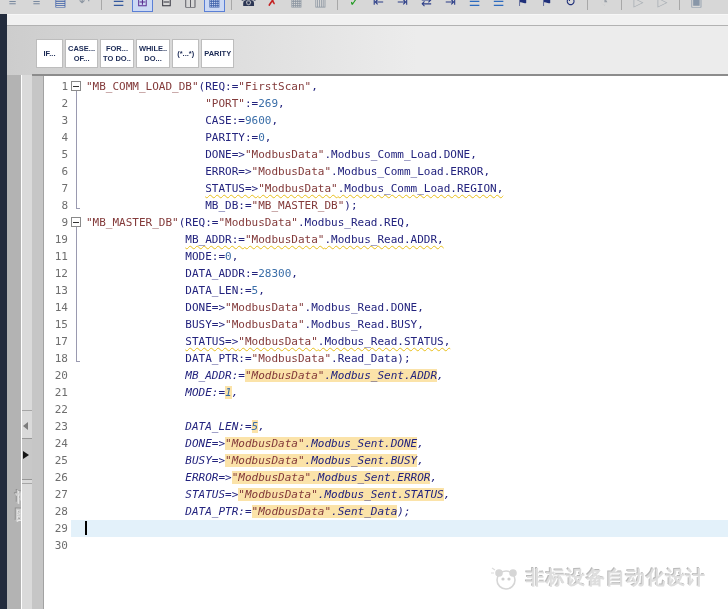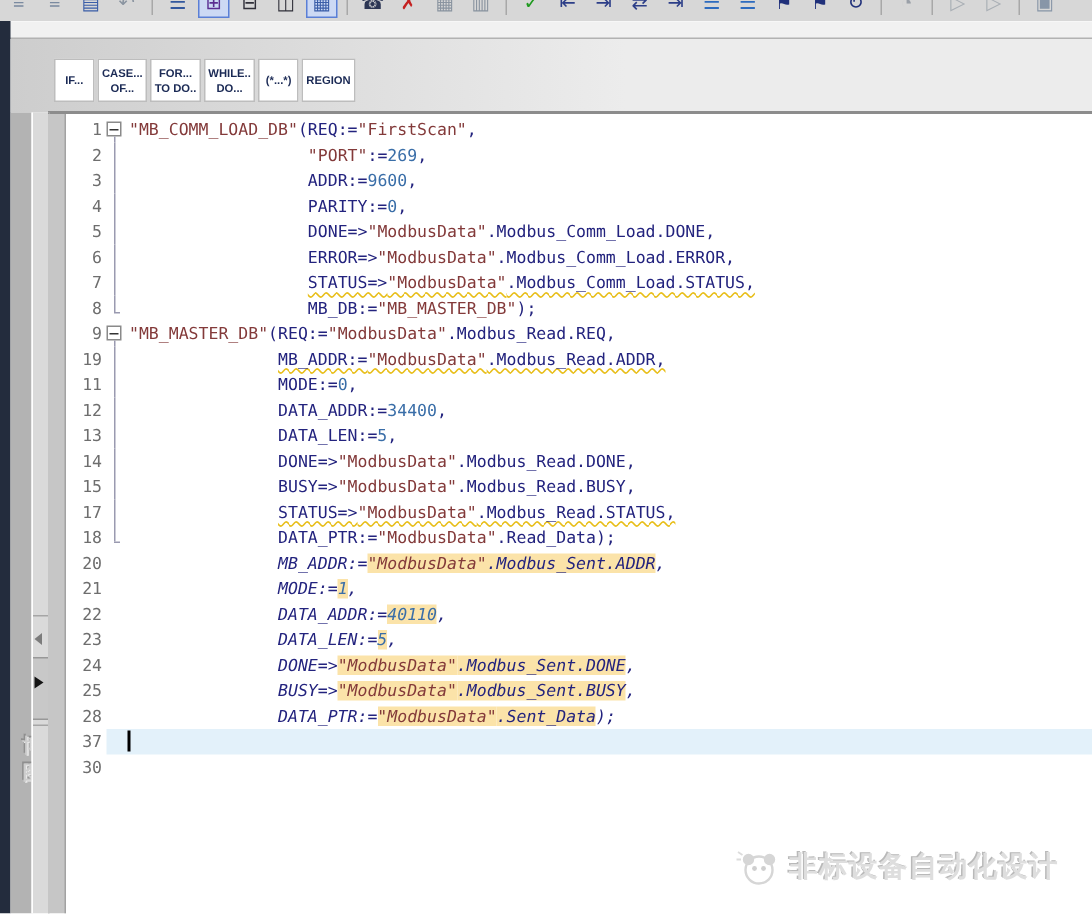--- a/index.html
+++ b/index.html
@@ -122,21 +122,21 @@
   <div class="snippetbar">
     <div class="snips" id="snips">
         <div class="snip">IF...</div>
         <div class="snip">CASE...
 OF...</div>
         <div class="snip">FOR...
 TO DO..</div>
         <div class="snip">WHILE..
 DO...</div>
         <div class="snip">(*...*)</div>
-        <div class="snip">REGION</div>
+        <div class="snip">PARITY</div>
       </div>
   </div>
   <div class="hsep"></div>
 
   <div class="leftgutter">
     <div class="sidewm">博图</div>
   </div>
   <div class="splitter">
     <div class="split-line" style="top:335px"></div>
     <div class="split-thumb"></div>
@@ -155,41 +155,41 @@
           <span class="code"><span class="q">"MB_COMM_LOAD_DB"</span><span class="p">(REQ:=</span><span class="q">"FirstScan"</span><span class="p">,</span></span>
         </div>
         <div class="row">
           <span class="ln">2</span>
           <div class="fline fl-mid"></div>
           <span class="code">                  <span class="q">"PORT"</span><span class="p">:=</span><span class="n">269</span><span class="p">,</span></span>
         </div>
         <div class="row">
           <span class="ln">3</span>
           <div class="fline fl-mid"></div>
-          <span class="code">                  <span class="p">ADDR:=</span><span class="n">9600</span><span class="p">,</span></span>
+          <span class="code">                  <span class="p">CASE:=</span><span class="n">9600</span><span class="p">,</span></span>
         </div>
         <div class="row">
           <span class="ln">4</span>
           <div class="fline fl-mid"></div>
           <span class="code">                  <span class="p">PARITY:=</span><span class="n">0</span><span class="p">,</span></span>
         </div>
         <div class="row">
           <span class="ln">5</span>
           <div class="fline fl-mid"></div>
           <span class="code">                  <span class="p">DONE=&gt;</span><span class="q">"ModbusData"</span><span class="p">.Modbus_Comm_Load.DONE,</span></span>
         </div>
         <div class="row">
           <span class="ln">6</span>
           <div class="fline fl-mid"></div>
           <span class="code">                  <span class="p">ERROR=&gt;</span><span class="q">"ModbusData"</span><span class="p">.Modbus_Comm_Load.ERROR,</span></span>
         </div>
         <div class="row">
           <span class="ln">7</span>
           <div class="fline fl-mid"></div>
-          <span class="code">                  <span class="p wavy">STATUS=&gt;</span><span class="q wavy">"ModbusData"</span><span class="p wavy">.Modbus_Comm_Load.STATUS,</span></span>
+          <span class="code">                  <span class="p wavy">STATUS=&gt;</span><span class="q wavy">"ModbusData"</span><span class="p wavy">.Modbus_Comm_Load.REGION,</span></span>
         </div>
         <div class="row">
           <span class="ln">8</span>
           <div class="fline fl-end"></div>
           <div class="fstub"></div>
           <span class="code">                  <span class="p">MB_DB:=</span><span class="q">"MB_MASTER_DB"</span><span class="p">);</span></span>
         </div>
         <div class="row">
           <span class="ln">9</span>
           <div class="foldbox"></div>
@@ -202,21 +202,21 @@
           <span class="code">               <span class="p wavy">MB_ADDR:=</span><span class="q wavy">"ModbusData"</span><span class="p wavy">.Modbus_Read.ADDR,</span></span>
         </div>
         <div class="row">
           <span class="ln">11</span>
           <div class="fline fl-mid"></div>
           <span class="code">               <span class="p">MODE:=</span><span class="n">0</span><span class="p">,</span></span>
         </div>
         <div class="row">
           <span class="ln">12</span>
           <div class="fline fl-mid"></div>
-          <span class="code">               <span class="p">DATA_ADDR:=</span><span class="n">34400</span><span class="p">,</span></span>
+          <span class="code">               <span class="p">DATA_ADDR:=</span><span class="n">28300</span><span class="p">,</span></span>
         </div>
         <div class="row">
           <span class="ln">13</span>
           <div class="fline fl-mid"></div>
           <span class="code">               <span class="p">DATA_LEN:=</span><span class="n">5</span><span class="p">,</span></span>
         </div>
         <div class="row">
           <span class="ln">14</span>
           <div class="fline fl-mid"></div>
           <span class="code">               <span class="p">DONE=&gt;</span><span class="q">"ModbusData"</span><span class="p">.Modbus_Read.DONE,</span></span>
@@ -240,41 +240,48 @@
         <div class="row">
           <span class="ln">20</span>
           <span class="code it">               <span class="p">MB_ADDR:=</span><span class="q hl">"ModbusData"</span><span class="p hl">.Modbus_Sent.ADDR</span><span class="p">,</span></span>
         </div>
         <div class="row">
           <span class="ln">21</span>
           <span class="code it">               <span class="p">MODE:=</span><span class="n hl">1</span><span class="p">,</span></span>
         </div>
         <div class="row">
           <span class="ln">22</span>
-          <span class="code it">               <span class="p">DATA_ADDR:=</span><span class="n hl">40110</span><span class="p">,</span></span>
         </div>
         <div class="row">
           <span class="ln">23</span>
           <span class="code it">               <span class="p">DATA_LEN:=</span><span class="n hl">5</span><span class="p">,</span></span>
         </div>
         <div class="row">
           <span class="ln">24</span>
           <span class="code it">               <span class="p">DONE=&gt;</span><span class="q hl">"ModbusData"</span><span class="p hl">.Modbus_Sent.DONE</span><span class="p">,</span></span>
         </div>
         <div class="row">
           <span class="ln">25</span>
           <span class="code it">               <span class="p">BUSY=&gt;</span><span class="q hl">"ModbusData"</span><span class="p hl">.Modbus_Sent.BUSY</span><span class="p">,</span></span>
         </div>
         <div class="row">
+          <span class="ln">26</span>
+          <span class="code it">               <span class="p">ERROR=&gt;</span><span class="q hl">"ModbusData"</span><span class="p hl">.Modbus_Sent.ERROR</span><span class="p">,</span></span>
+        </div>
+        <div class="row">
+          <span class="ln">27</span>
+          <span class="code it">               <span class="p">STATUS=&gt;</span><span class="q hl">"ModbusData"</span><span class="p hl">.Modbus_Sent.STATUS</span><span class="p">,</span></span>
+        </div>
+        <div class="row">
           <span class="ln">28</span>
           <span class="code it">               <span class="p">DATA_PTR:=</span><span class="q hl">"ModbusData"</span><span class="p hl">.Sent_Data</span><span class="p">);</span></span>
         </div>
         <div class="row">
           <div class="curband"></div>
-          <span class="ln">37</span>
+          <span class="ln">29</span>
           <span class="code"></span>
           <div class="caret"></div>
         </div>
         <div class="row">
           <span class="ln">30</span>
           <span class="code"></span>
         </div>
       </div>
   </div>
 

